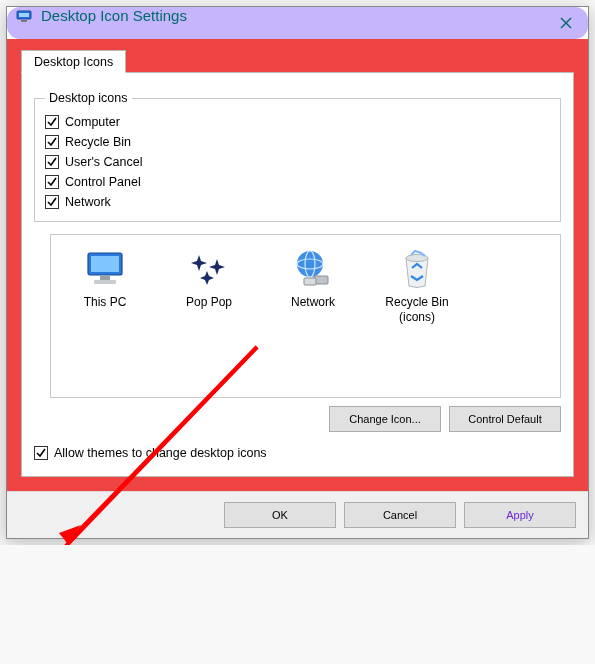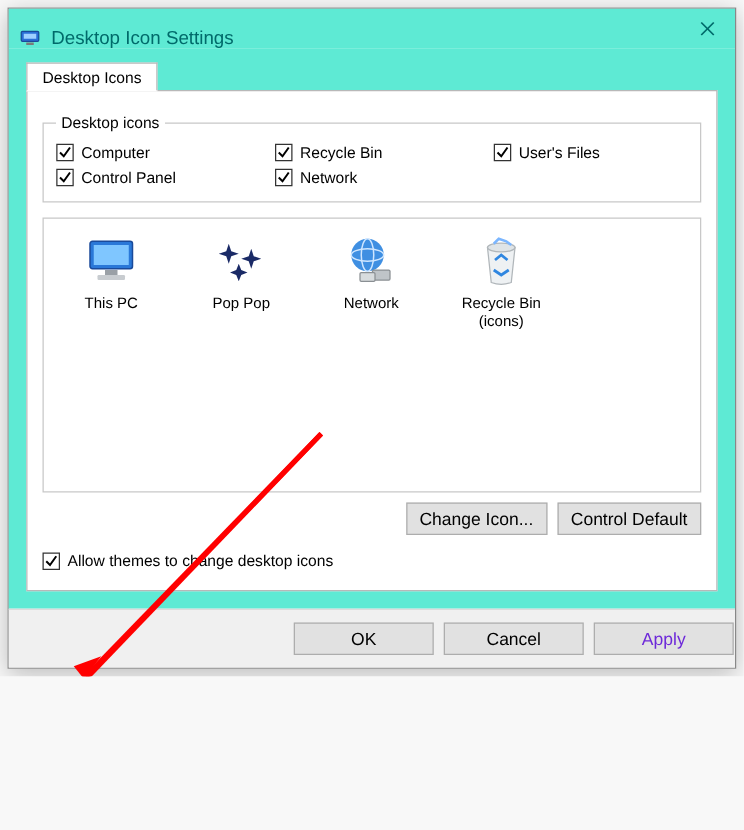--- a/index.html
+++ b/index.html
@@ -13,24 +13,25 @@
   }
   .window {
     width: 583px;
     border: 1px solid #888;
     background: #fff;
     box-shadow: 0 4px 18px rgba(0,0,0,0.25);
     position: relative;
   }
   .titlebar {
     height: 32px;
-    background: #5eead4;
-    display: flex;
-    align-items: flex-end;
+    background: #c4b5fd;
+    display: flex;
+    align-items: flex-start;
     padding: 0 8px;
+    border-radius: 13px;
   }
   .titlebar .icon-slot {
     width: 18px;
     height: 18px;
     margin-right: 8px;
     display: flex;
     align-items: center;
     justify-content: center;
   }
   .titlebar .title {
@@ -43,21 +44,21 @@
     height: 32px;
     display: flex;
     align-items: center;
     justify-content: center;
     color: #006a6a;
     cursor: pointer;
     margin-right: -8px;
   }
   .body {
     padding: 10px 14px 14px 14px;
-    background: #5eead4;
+    background: #ef4444;
   }
   .tabs {
     display: flex;
     position: relative;
     z-index: 2;
   }
   .tab {
     padding: 4px 12px 3px 12px;
     border: 1px solid #b8b8b8;
     border-bottom: 1px solid #fff;
@@ -76,21 +77,21 @@
     border: 1px solid #c8c8c8;
     margin: 6px 0 12px 0;
     padding: 6px 10px 12px 10px;
   }
   fieldset.group legend {
     padding: 0 4px;
     font-size: 12.5px;
   }
   .check-grid {
     display: grid;
-    grid-template-columns: 1fr 1fr 1fr;
+    grid-template-columns: 1fr;
     row-gap: 6px;
     column-gap: 20px;
     padding-top: 4px;
   }
   label.check {
     display: flex;
     align-items: center;
     gap: 6px;
     cursor: pointer;
   }
@@ -99,22 +100,23 @@
     height: 14px;
     border: 1px solid #333;
     display: inline-flex;
     align-items: center;
     justify-content: center;
     background: #fff;
   }
   .cb svg { display: block; }
   .preview-box {
     border: 1px solid #c8c8c8;
-    height: 220px;
+    height: 164px;
     padding: 8px 6px;
+    margin-left: 16px;
   }
   .icon-row {
     display: flex;
     gap: 8px;
   }
   .dicon {
     width: 96px;
     display: flex;
     flex-direction: column;
     align-items: center;
@@ -140,39 +142,39 @@
     justify-content: flex-end;
     gap: 8px;
     margin-top: 8px;
   }
   button.win {
     min-width: 112px;
     height: 26px;
     background: #e1e1e1;
     border: 1px solid #adadad;
     font-family: inherit;
-    font-size: 14px;
+    font-size: 11px;
     padding: 0 10px;
     cursor: pointer;
   }
   button.win:disabled {
     color: #6d28d9;
     cursor: default;
   }
   .allow-row {
     display: flex;
     align-items: center;
     gap: 6px;
     margin-top: 14px;
     cursor: pointer;
   }
   .footer {
     border-top: 1px solid #dcdcdc;
     background: #f0f0f0;
-    padding: 10px 1px;
+    padding: 10px 12px;
     display: flex;
     justify-content: flex-end;
     gap: 8px;
   }
   .arrow-overlay {
     position: absolute;
     pointer-events: none;
   }
 </style>
 </head>
@@ -227,21 +229,21 @@
             </span>
             <span>Recycle Bin</span>
           </label>
 
           <label class="check">
             <span class="cb">
               <svg width="10" height="10" viewBox="0 0 10 10">
                   <polyline points="1,5 4,8 9,1" fill="none" stroke="#000" stroke-width="1.6"></polyline>
                 </svg>
             </span>
-            <span>User's Files</span>
+            <span>User's Cancel</span>
           </label>
 
           <label class="check">
             <span class="cb">
               <svg width="10" height="10" viewBox="0 0 10 10">
                   <polyline points="1,5 4,8 9,1" fill="none" stroke="#000" stroke-width="1.6"></polyline>
                 </svg>
             </span>
             <span>Control Panel</span>
           </label>

